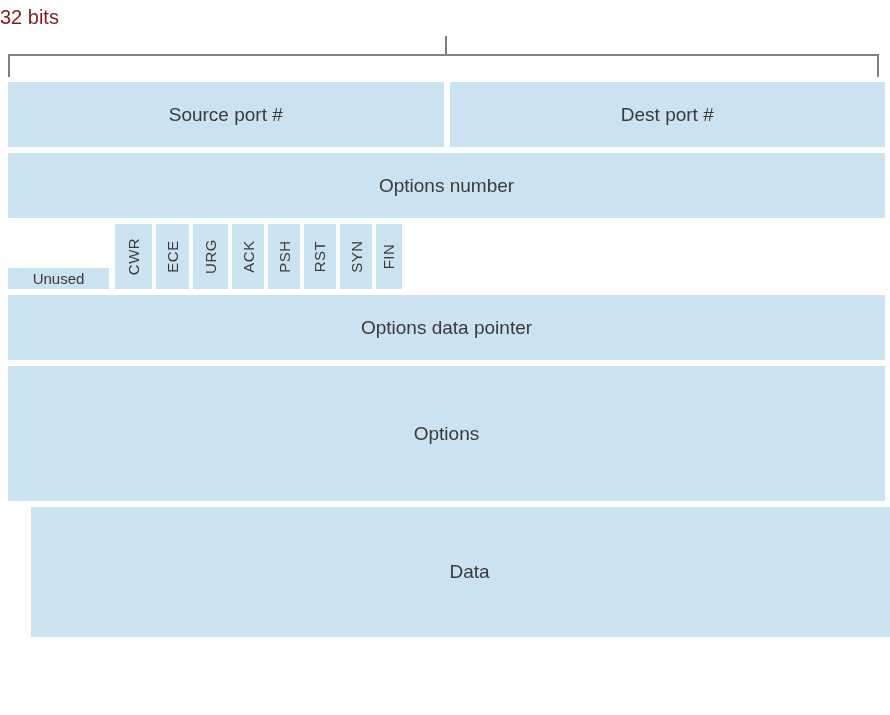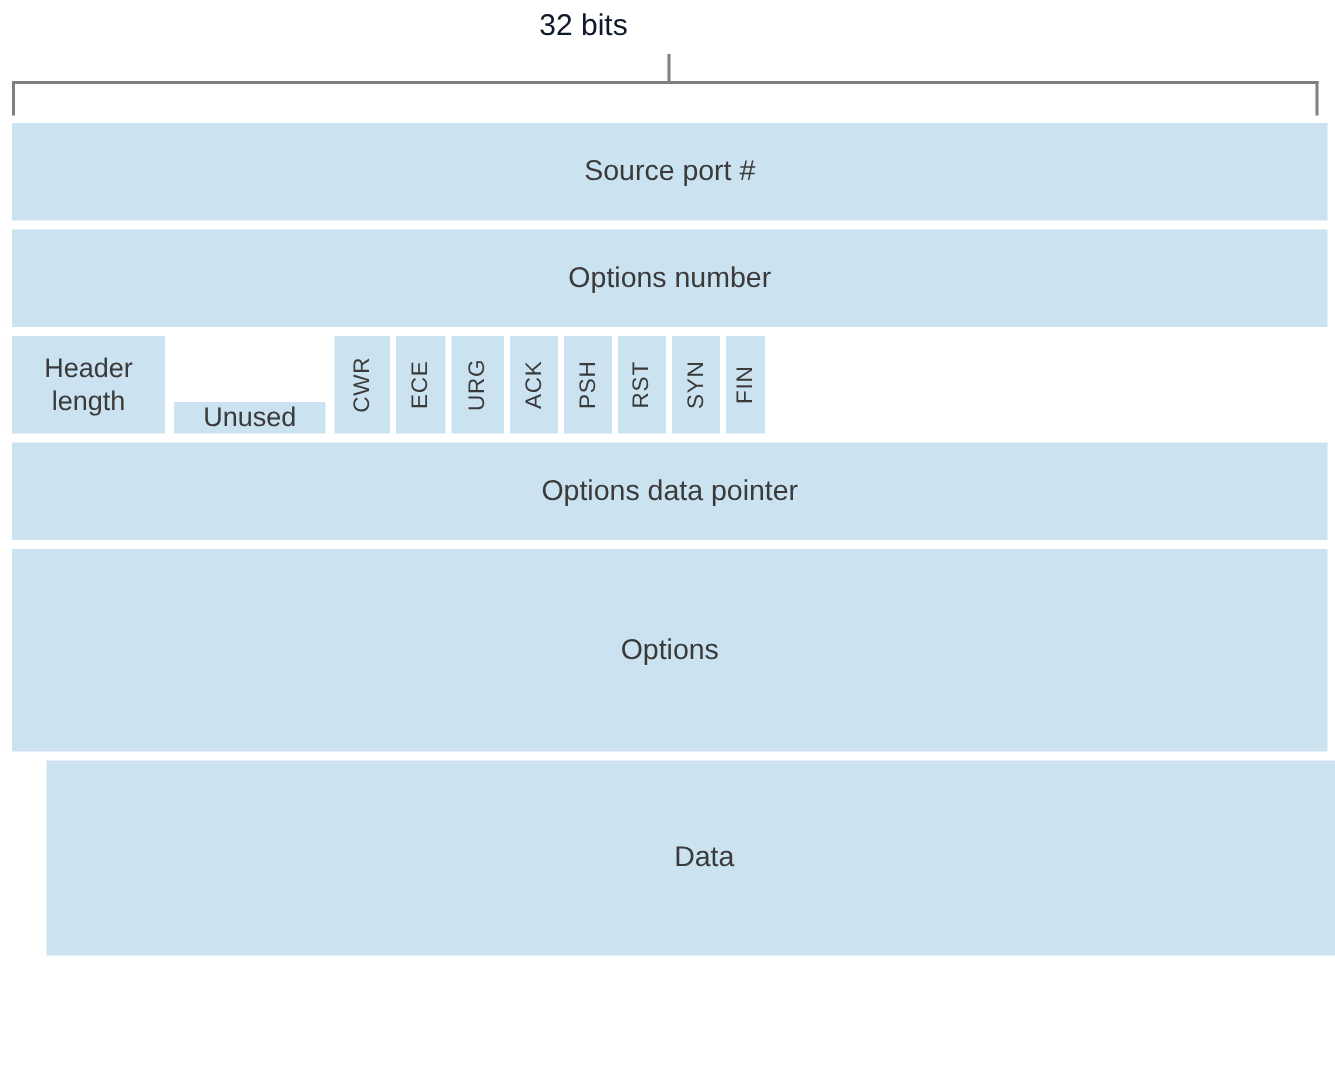--- a/index.html
+++ b/index.html
@@ -18,23 +18,22 @@
     position: relative;
     width: 890px;
     height: 715px;
     background: var(--bg);
     overflow: hidden;
   }
   .scale-label {
     position: absolute;
     top: 6px; left: 0;
     width: 778px;
-    text-align: center;
     font-size: 20px;
-    color: #0f172a;
+    color: #7f1d1d;
   }
   .bracket-tick {
     position: absolute;
     left: 445px; top: 36px;
     width: 2px; height: 18px;
     background: var(--bracket);
   }
   .bracket {
     position: absolute;
     left: 8px; top: 54px;
@@ -66,21 +65,21 @@
     text-align: center;
   }
   .cell.header-length {
     flex: none; width: 102px;
     font-size: 18px;
     line-height: 1.18;
     padding: 0 4px;
   }
   .cell.unused {
     flex: none; width: 101px;
-    font-size: 18px;
+    font-size: 15px;
     margin-top: 44px;
   }
   .flags {
     flex: none; width: 219px;
     display: flex;
     gap: 4px;
     height: 100%;
   }
   .flag-cell {
     flex: 1;
@@ -104,29 +103,29 @@
 <div class="canvas">
 
   <div class="scale-label">32 bits</div>
   <div class="bracket-tick"></div>
   <div class="bracket"></div>
 
   <div class="segment-table">
 
     <div class="row h65">
       <div class="cell">Source port #</div>
+      <div class="cell">Dest port #</div>
     </div>
 
     <div class="row h65">
       <div class="cell">Options number</div>
     </div>
 
 
     <div class="row h65">
-      <div class="cell header-length">Header length</div>
       <div class="cell unused">Unused</div>
       <div class="flags">
         <div class="flag-cell">
             <span>CWR</span>
           </div>
         <div class="flag-cell">
             <span>ECE</span>
           </div>
         <div class="flag-cell">
             <span>URG</span>

